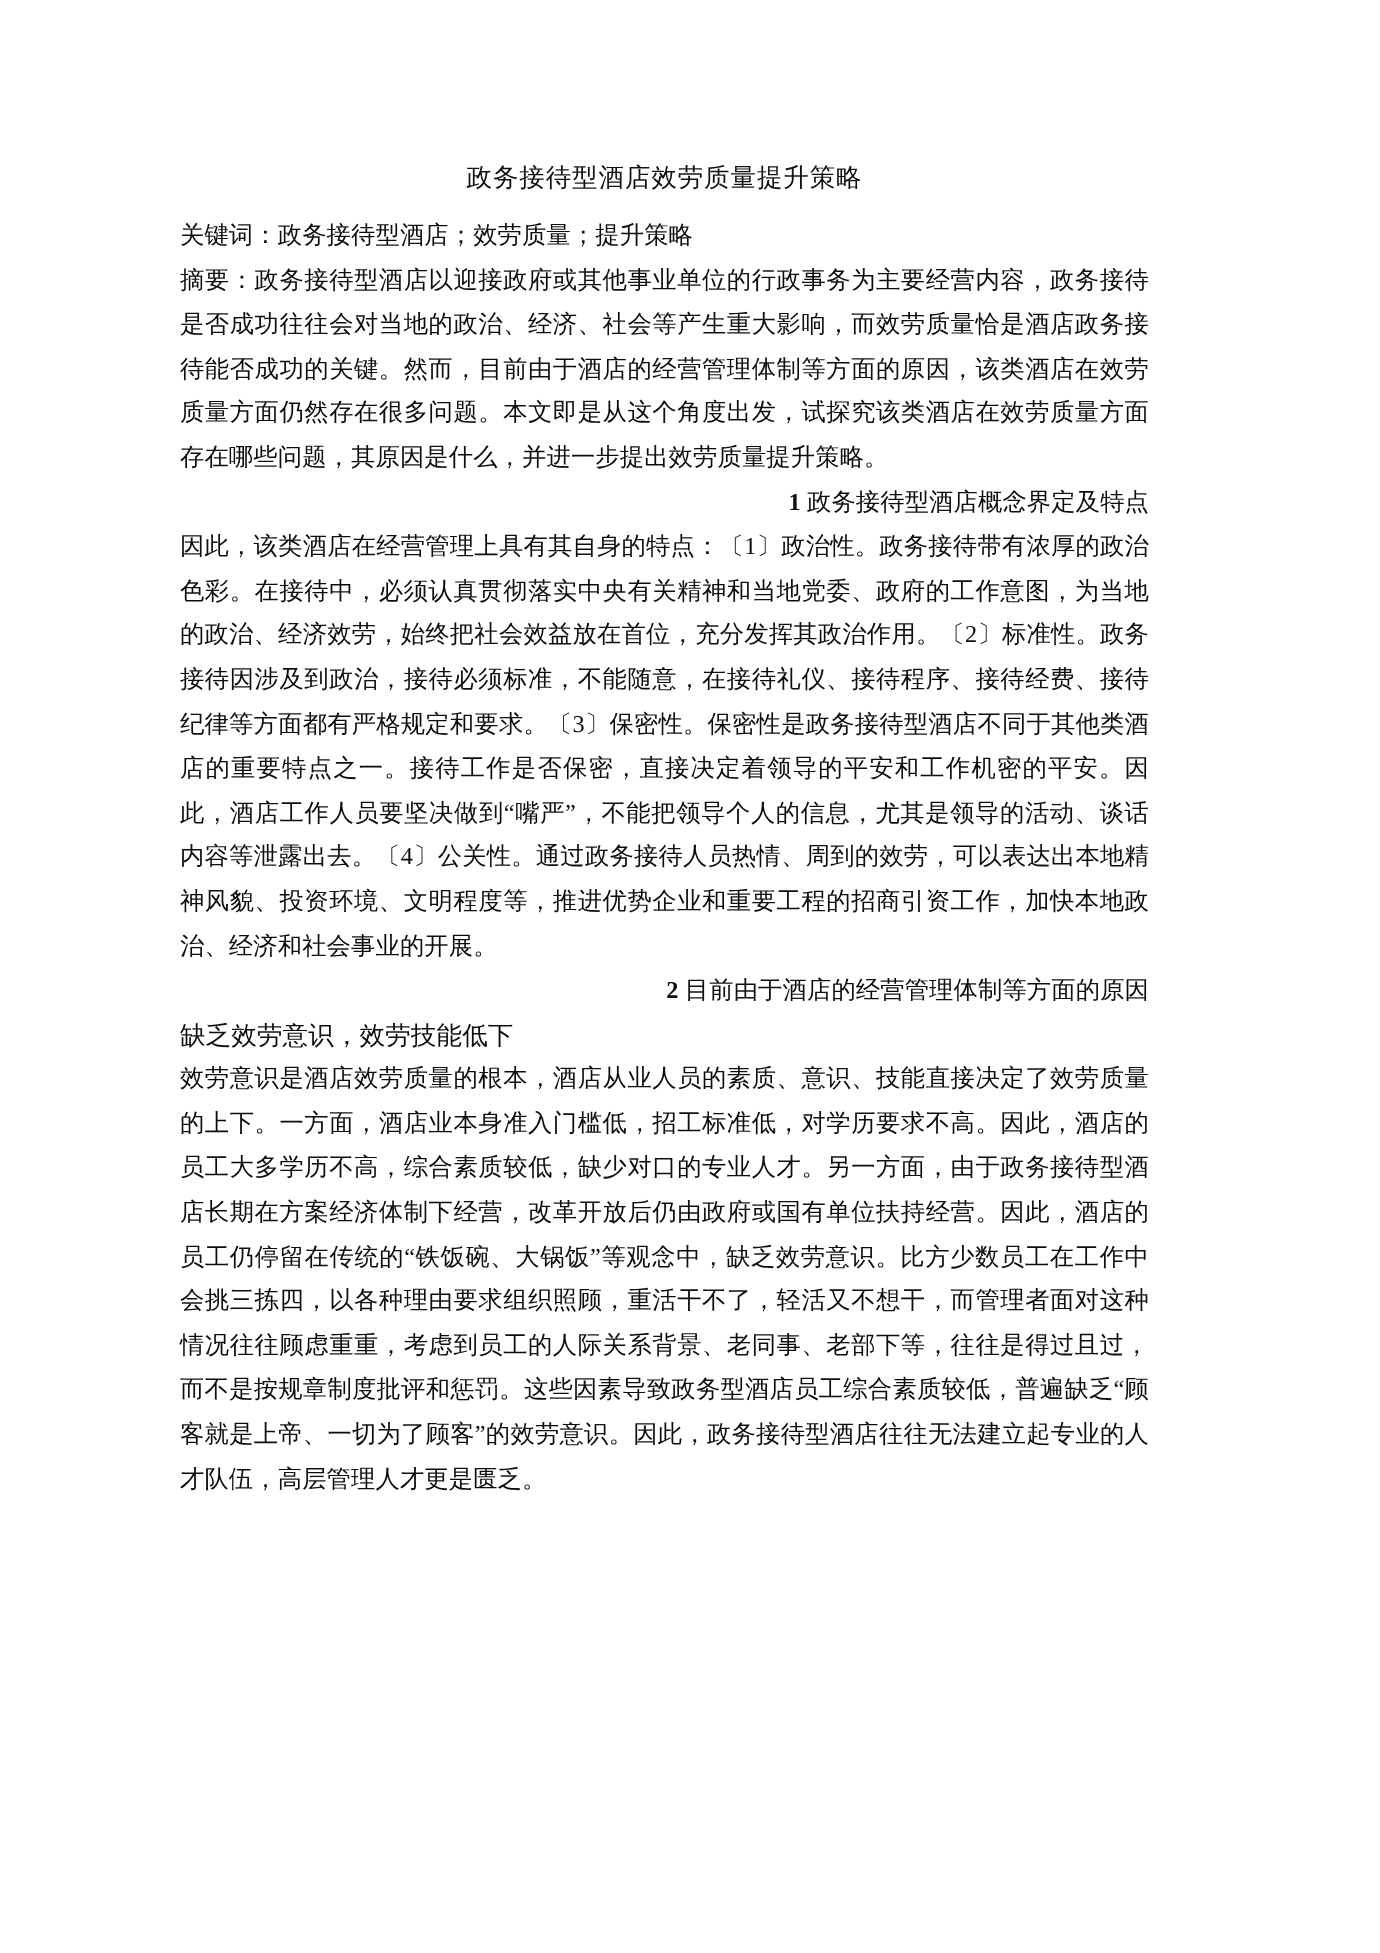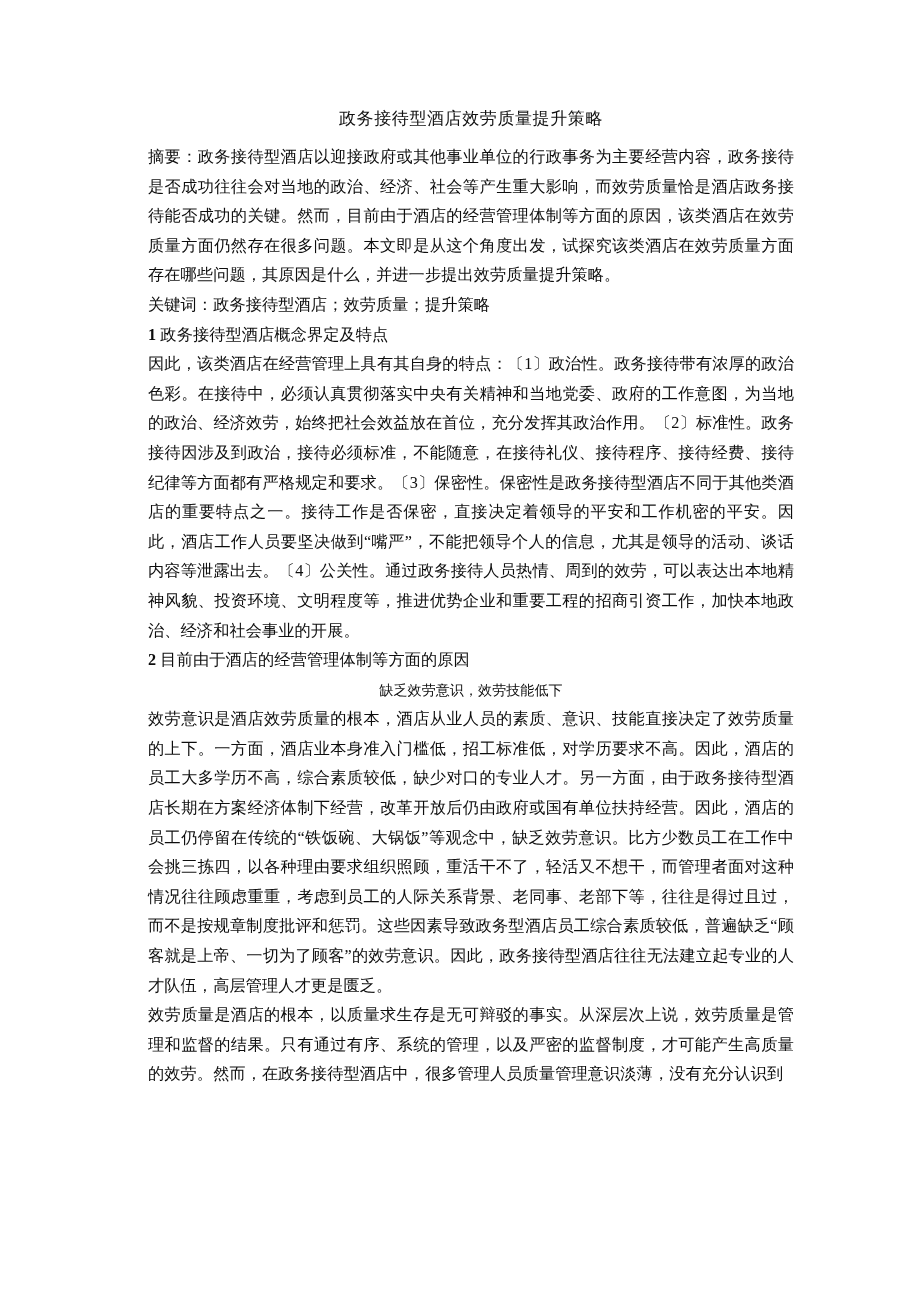--- a/index.html
+++ b/index.html
@@ -20,21 +20,21 @@
     width: 920px;
     height: 1302px;
     background: #ffffff;
     box-sizing: border-box;
     padding: 0;
     overflow: hidden;
   }
 
   .content {
     position: absolute;
-    left: 148px;
+    left: 120px;
     top: 104px;
     width: 646px;
   }
 
   .doc-title {
     text-align: center;
     font-size: 17px;
     line-height: 30px;
     font-weight: normal;
     letter-spacing: 0.6px;
@@ -55,48 +55,47 @@
 
   
   .para.short {
     text-align: left;
   }
 
   .heading {
     font-size: 16.2px;
     line-height: 29.6px;
     margin: 0;
-    text-align: left;
+    text-align: right;
     letter-spacing: 0.1px;
     color: #0d0d0d;
   }
 
   .heading .num {
     font-weight: bold;
   }
 
   .subheading {
-    font-size: 14px;
+    font-size: 17px;
     line-height: 29.6px;
     margin: 0;
-    text-align: center;
+    text-align: left;
     letter-spacing: 0.1px;
     color: #0d0d0d;
   }
 </style>
 </head>
 <body>
 
 <div class="page">
   <div class="content">
     <h1 class="doc-title">政务接待型酒店效劳质量提升策略</h1>
     <div id="blocks">
+        <p class="para short">关键词：政务接待型酒店；效劳质量；提升策略</p>
         <p class="para">摘要：政务接待型酒店以迎接政府或其他事业单位的行政事务为主要经营内容，政务接待是否成功往往会对当地的政治、经济、社会等产生重大影响，而效劳质量恰是酒店政务接待能否成功的关键。然而，目前由于酒店的经营管理体制等方面的原因，该类酒店在效劳质量方面仍然存在很多问题。本文即是从这个角度出发，试探究该类酒店在效劳质量方面存在哪些问题，其原因是什么，并进一步提出效劳质量提升策略。</p>
-        <p class="para short">关键词：政务接待型酒店；效劳质量；提升策略</p>
         <p class="heading"><span class="num">1</span> <span>政务接待型酒店概念界定及特点</span></p>
         <p class="para">因此，该类酒店在经营管理上具有其自身的特点：〔1〕政治性。政务接待带有浓厚的政治色彩。在接待中，必须认真贯彻落实中央有关精神和当地党委、政府的工作意图，为当地的政治、经济效劳，始终把社会效益放在首位，充分发挥其政治作用。〔2〕标准性。政务接待因涉及到政治，接待必须标准，不能随意，在接待礼仪、接待程序、接待经费、接待纪律等方面都有严格规定和要求。〔3〕保密性。保密性是政务接待型酒店不同于其他类酒店的重要特点之一。接待工作是否保密，直接决定着领导的平安和工作机密的平安。因此，酒店工作人员要坚决做到“嘴严”，不能把领导个人的信息，尤其是领导的活动、谈话内容等泄露出去。〔4〕公关性。通过政务接待人员热情、周到的效劳，可以表达出本地精神风貌、投资环境、文明程度等，推进优势企业和重要工程的招商引资工作，加快本地政治、经济和社会事业的开展。</p>
         <p class="heading"><span class="num">2</span> <span>目前由于酒店的经营管理体制等方面的原因</span></p>
         <p class="subheading">缺乏效劳意识，效劳技能低下</p>
         <p class="para">效劳意识是酒店效劳质量的根本，酒店从业人员的素质、意识、技能直接决定了效劳质量的上下。一方面，酒店业本身准入门槛低，招工标准低，对学历要求不高。因此，酒店的员工大多学历不高，综合素质较低，缺少对口的专业人才。另一方面，由于政务接待型酒店长期在方案经济体制下经营，改革开放后仍由政府或国有单位扶持经营。因此，酒店的员工仍停留在传统的“铁饭碗、大锅饭”等观念中，缺乏效劳意识。比方少数员工在工作中会挑三拣四，以各种理由要求组织照顾，重活干不了，轻活又不想干，而管理者面对这种情况往往顾虑重重，考虑到员工的人际关系背景、老同事、老部下等，往往是得过且过，而不是按规章制度批评和惩罚。这些因素导致政务型酒店员工综合素质较低，普遍缺乏“顾客就是上帝、一切为了顾客”的效劳意识。因此，政务接待型酒店往往无法建立起专业的人才队伍，高层管理人才更是匮乏。</p>
-        <p class="para">效劳质量是酒店的根本，以质量求生存是无可辩驳的事实。从深层次上说，效劳质量是管理和监督的结果。只有通过有序、系统的管理，以及严密的监督制度，才可能产生高质量的效劳。然而，在政务接待型酒店中，很多管理人员质量管理意识淡薄，没有充分认识到</p>
       </div>
   </div>
 </div>
 
 </body></html>

